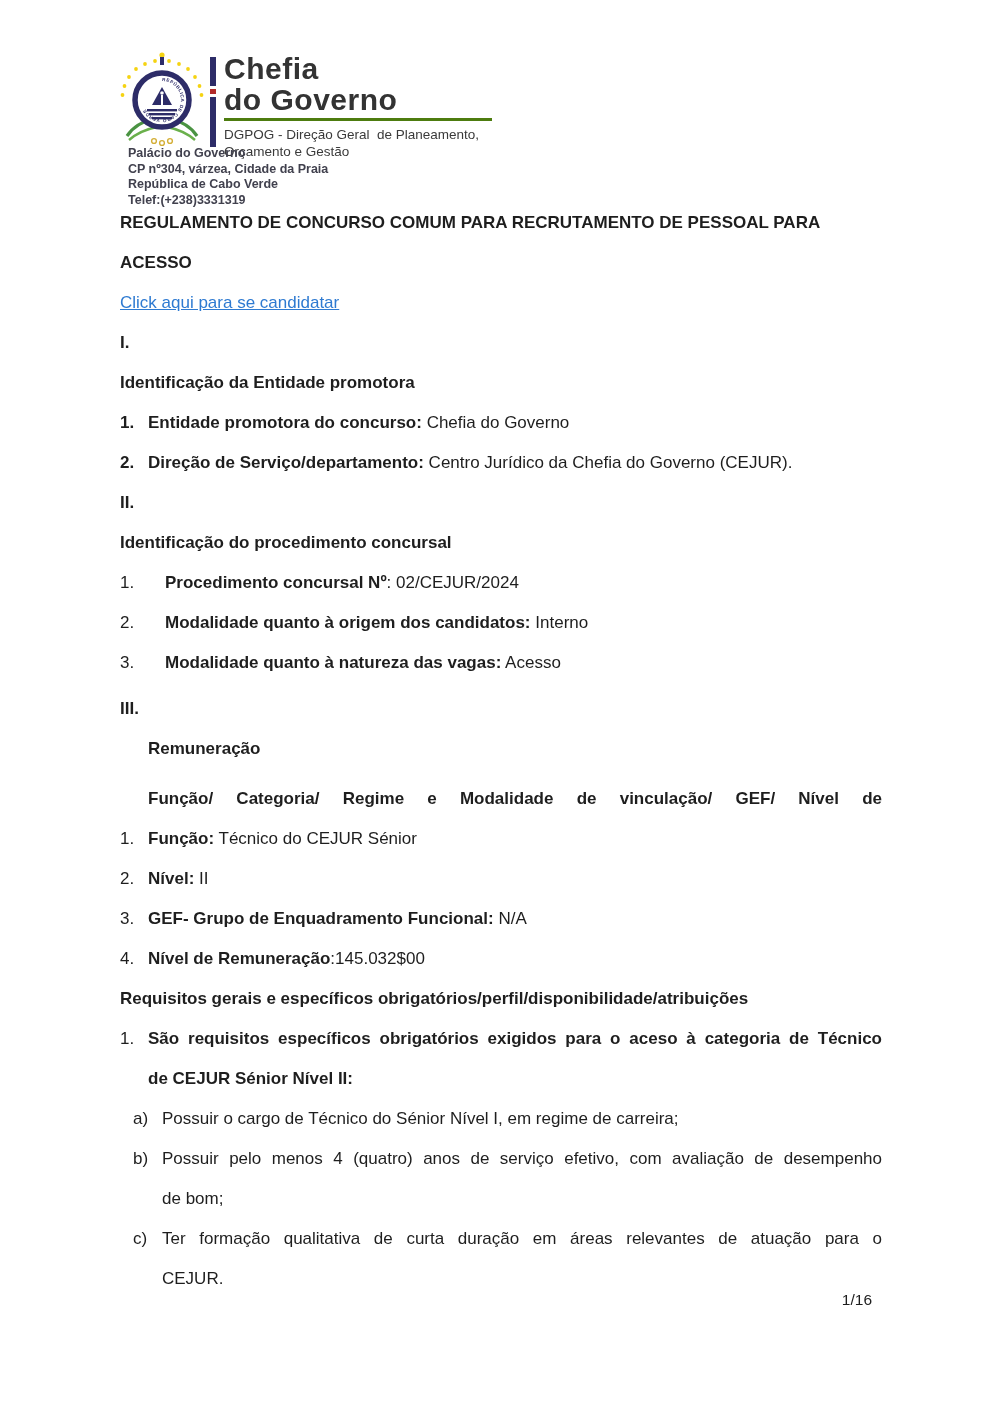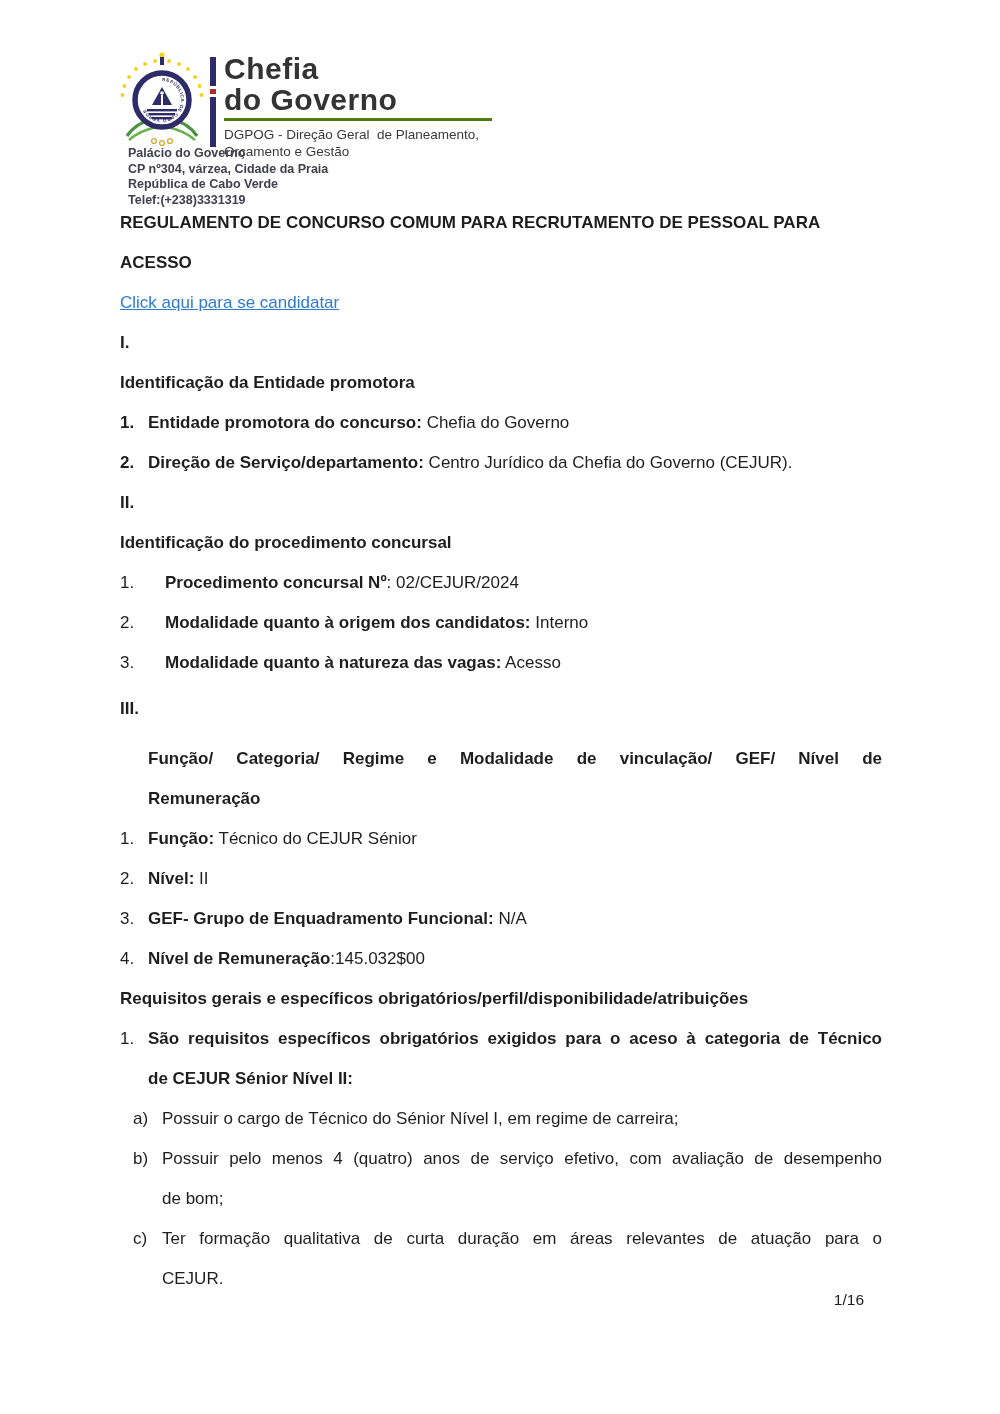--- a/index.html
+++ b/index.html
@@ -29,21 +29,21 @@
   a.applylink{color:#2e7ad1; cursor:pointer;}
   .li{display:flex;}
   .num{flex:0 0 28px; font-size:17px;}
   .num-wide{flex:0 0 45px;}
   .num-b{font-weight:700;}
   .txt{flex:1;}
   .jl{text-align:justify; text-align-last:justify;}
   .ind{padding-left:28px;}
   .sub{padding-left:13px;}
   .sub .num{flex:0 0 29px;}
-  .pagenum{position:absolute; right:136px; top:1290px; font-size:15.5px; line-height:20px; color:#1e1e1e;}
+  .pagenum{position:absolute; right:128px; top:1290px; font-size:15.5px; line-height:20px; color:#1e1e1e;}
 </style>
 </head>
 <body>
 
 <div class="page">
 
   <svg class="emblem" viewBox="0 0 90 100">
 
     <g fill="#f5d312">
       <circle cx="38" cy="11" r="1.9"></circle>
@@ -151,22 +151,22 @@
     <div class="r li">
       <span class="num num-wide">2.</span>
       <span class="txt"><span class="b">Modalidade quanto à origem dos candidatos:</span><span> Interno</span></span>
     </div>
     <div class="r li">
       <span class="num num-wide">3.</span>
       <span class="txt"><span class="b">Modalidade quanto à natureza das vagas:</span><span> Acesso</span></span>
     </div>
 
     <div class="r c b mt6">III.</div>
+    <div class="r b ind">Remuneração</div>
     <div class="r b ind jl mt10">Função/ Categoria/ Regime e Modalidade de vinculação/ GEF/ Nível de</div>
-    <div class="r b ind">Remuneração</div>
     <div class="r li">
       <span class="num">1.</span>
       <span class="txt"><span class="b">Função:</span><span> Técnico do CEJUR Sénior</span></span>
     </div>
     <div class="r li">
       <span class="num">2.</span>
       <span class="txt"><span class="b">Nível:</span><span> II</span></span>
     </div>
     <div class="r li">
       <span class="num">3.</span>

